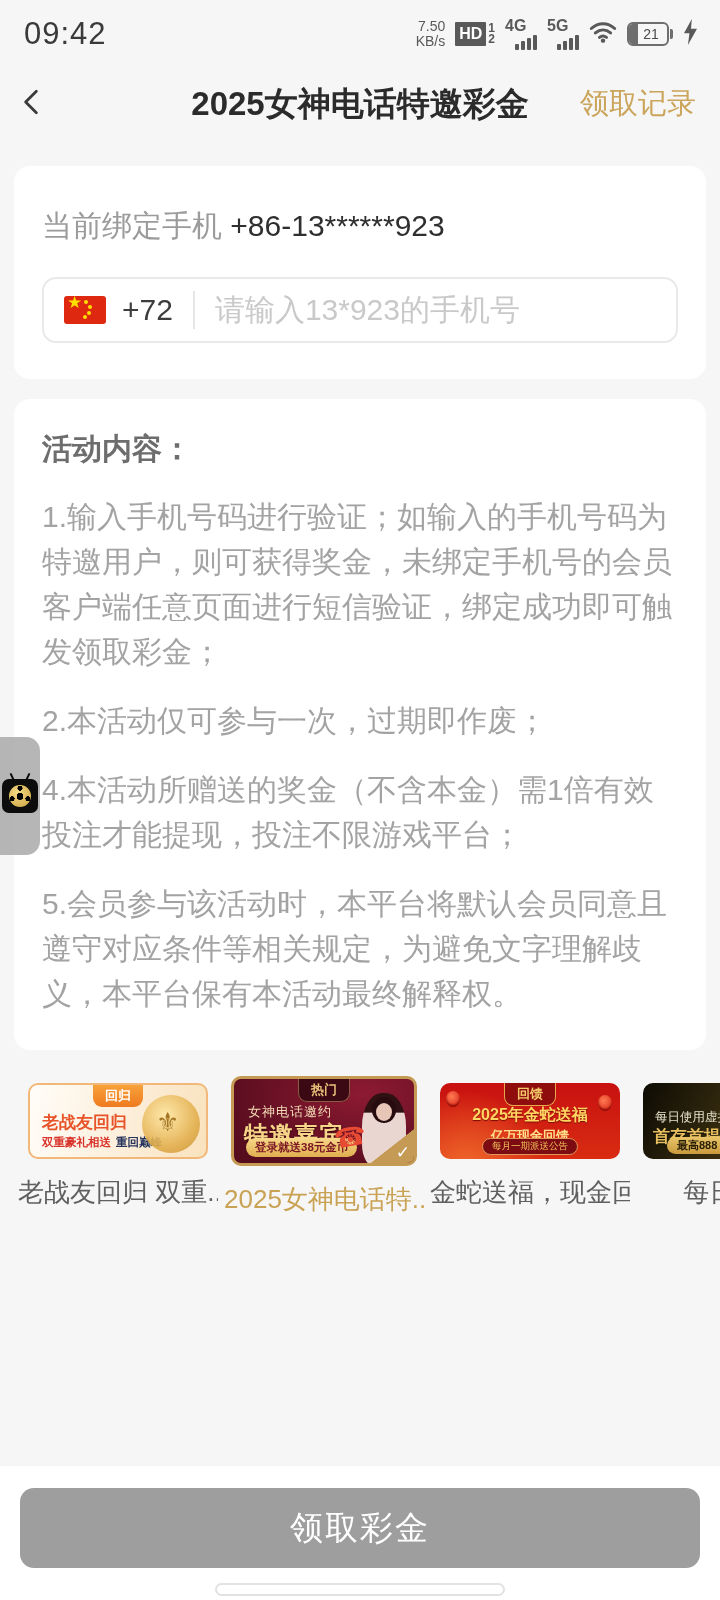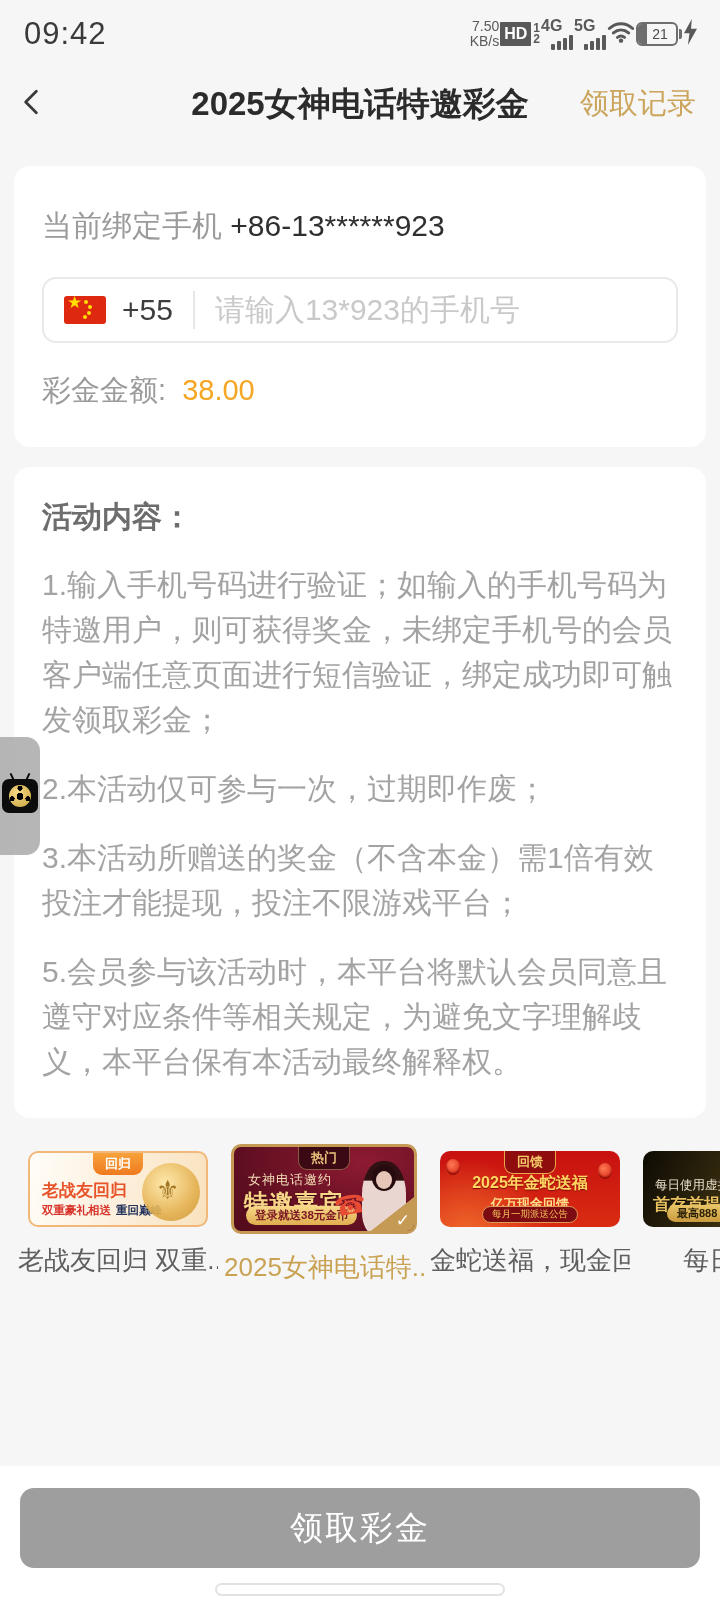--- a/index.html
+++ b/index.html
@@ -4,21 +4,21 @@
 <style>
   * { margin:0; padding:0; box-sizing:border-box; }
   html,body { width:720px; height:1600px; }
   body {
     font-family:"Liberation Sans","DejaVu Sans",sans-serif;
     background:#f6f6f7; position:relative; overflow:hidden; color:#333;
   }
   
   .statusbar { height:58px; display:flex; align-items:center; justify-content:space-between; padding:10px 22px 0 24px; }
   .time { font-size:31px; color:#3a3a3a; letter-spacing:1px; }
-  .sicons { display:flex; align-items:center; gap:1px; color:#595959; }
+  .sicons { display:flex; align-items:center; gap:10px; color:#595959; }
   .netspeed { text-align:right; font-size:14px; line-height:1.08; color:#595959; }
   .hdwrap { display:flex; align-items:center; }
   .hdbadge { background:#595959; color:#fff; font-weight:bold; font-size:16px; border-radius:1px; padding:3px 4px; letter-spacing:0; }
   .hdnums { display:flex; flex-direction:column; font-size:12px; line-height:.95; color:#595959; margin-left:2px; font-weight:bold; }
   .sig { display:flex; flex-direction:column; align-items:flex-start; }
   .siglabel { font-size:16px; font-weight:bold; line-height:1; margin-bottom:1px; }
   .bars { display:flex; align-items:flex-end; gap:2px; padding-left:10px; }
   .bars i { display:block; width:4px; background:#595959; border-radius:1px; }
   .b1{height:6px} .b2{height:9px} .b3{height:12px} .b4{height:15px}
   .batt { display:flex; align-items:center; }
@@ -188,35 +188,31 @@
 <div class="card card1">
   <div class="bindrow">
     <span class="bindlabel">当前绑定手机</span>
     <span class="bindnum">+86-13******923</span>
   </div>
   <div class="phoneinput">
     <span class="flag">
         <span class="bigstar">★</span>
         <span class="dots"></span>
       </span>
-    <span class="cc">+55</span>
+    <span class="cc">+72</span>
     <span class="vdiv"></span>
     <input class="phonefield" type="text" placeholder="请输入13*923的手机号" style="">
-  </div>
-  <div class="amountrow">
-    <span class="amountlabel">彩金金额:</span>
-    <span class="amountval">38.00</span>
   </div>
 </div>
 
 <div class="card card2">
   <div class="rulestitle">活动内容：</div>
   <p class="rule">1.输入手机号码进行验证；如输入的手机号码为特邀用户，则可获得奖金，未绑定手机号的会员客户端任意页面进行短信验证，绑定成功即可触发领取彩金；</p>
   <p class="rule">2.本活动仅可参与一次，过期即作废；</p>
-  <p class="rule">3.本活动所赠送的奖金（不含本金）需1倍有效投注才能提现，投注不限游戏平台；</p>
+  <p class="rule">4.本活动所赠送的奖金（不含本金）需1倍有效投注才能提现，投注不限游戏平台；</p>
   <p class="rule">5.会员参与该活动时，本平台将默认会员同意且遵守对应条件等相关规定，为避免文字理解歧义，本平台保有本活动最终解释权。</p>
 </div>
 
 <div class="floatwidget">
   <span class="tvicon">
       <span class="ball"></span>
     </span>
 </div>
 
 <div class="carousel">

